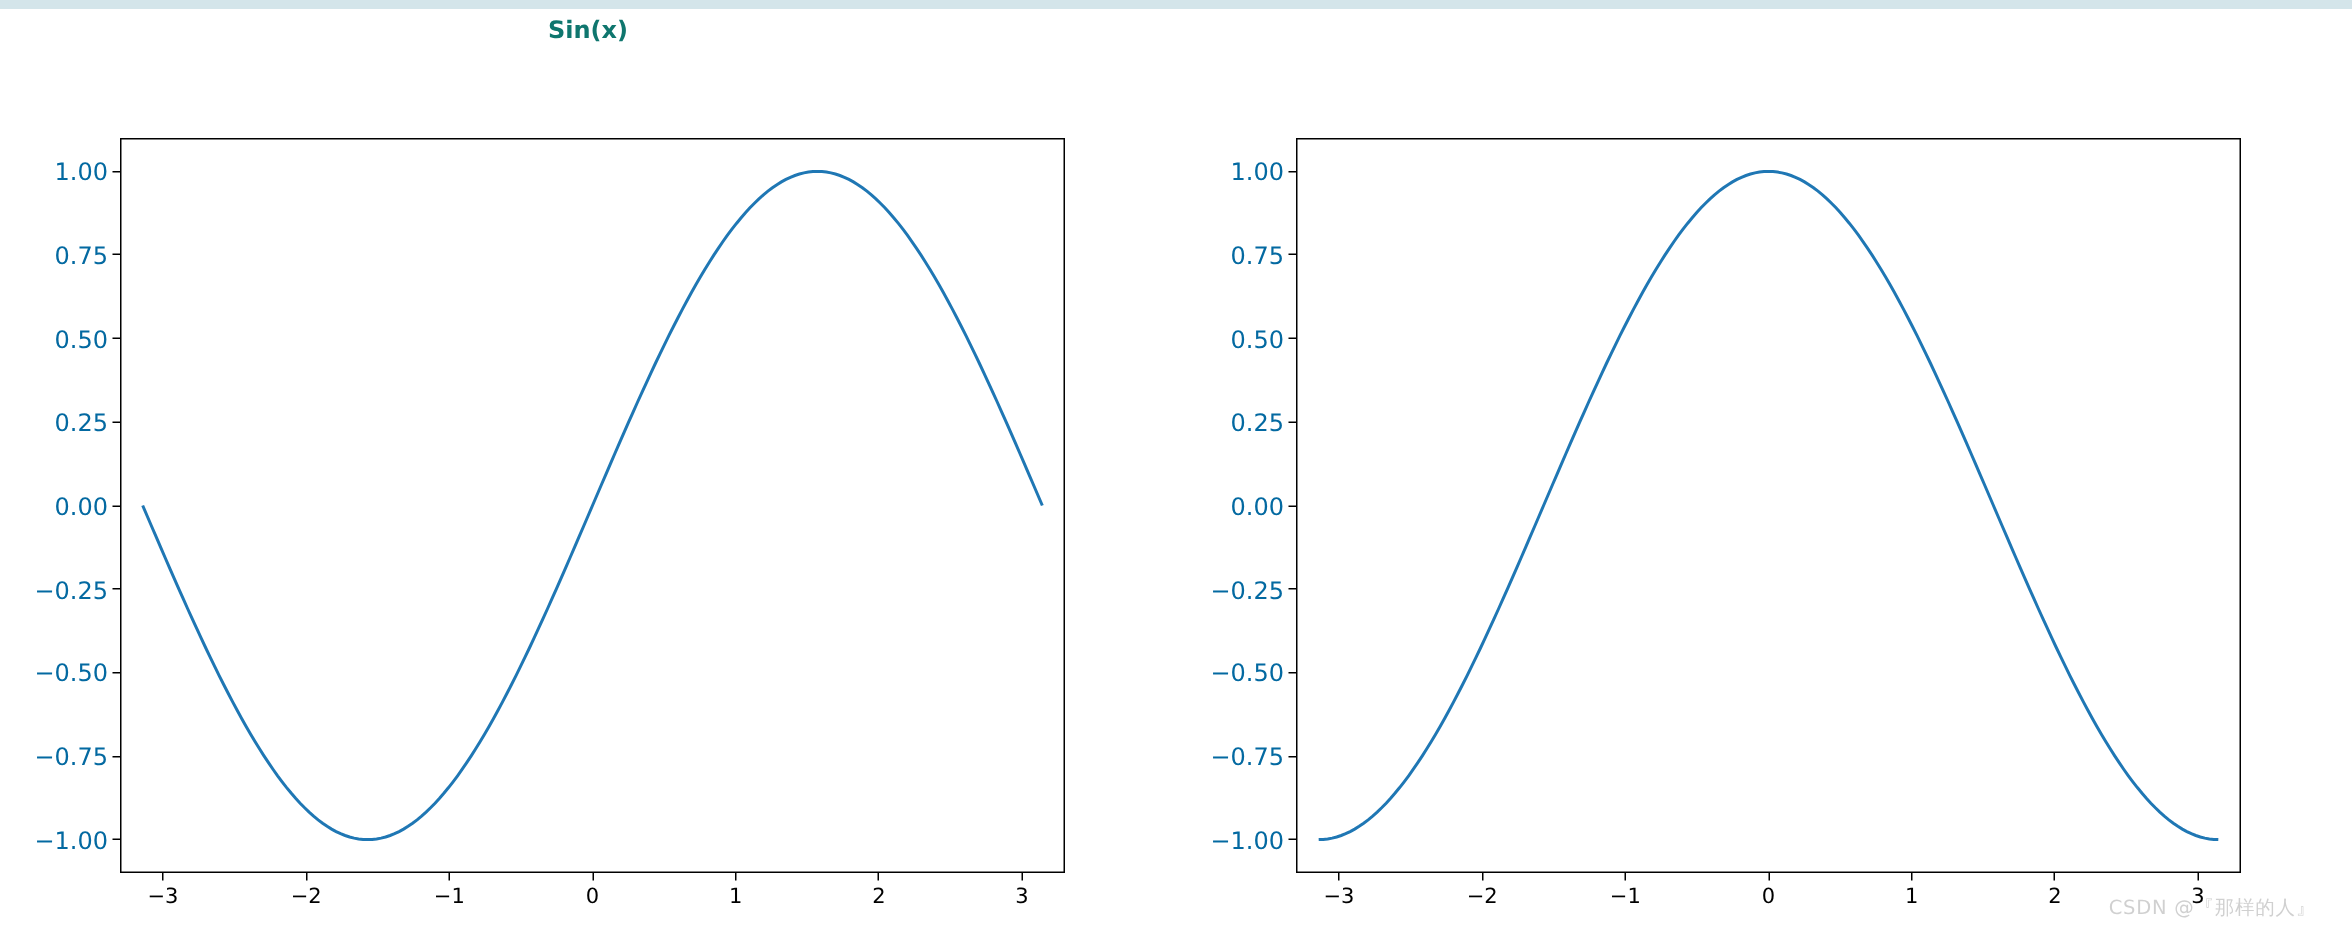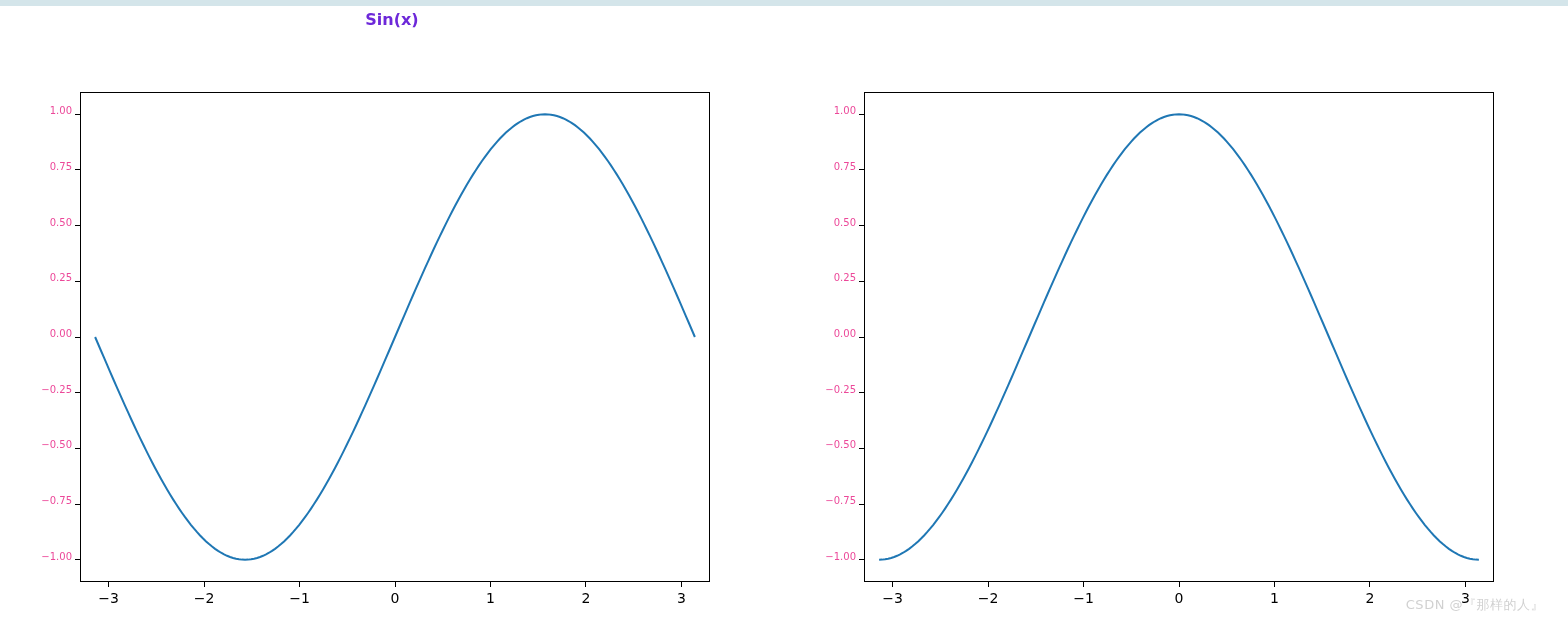--- a/index.html
+++ b/index.html
@@ -22,21 +22,21 @@
     }
     .chart-panel {
       width: 50%;
       height: 100%;
       position: relative;
     }
     .chart-title {
       text-align: center;
       font-size: 16px;
       font-weight: bold;
-      color: #6d28d9;
+      color: #0f766e;
       padding-top: 4px;
       padding-bottom: 8px;
     }
     .plot-wrap {
       position: absolute;
       top: 86px;
       left: 80px;
       width: 630px;
       height: 490px;
     }
@@ -56,22 +56,22 @@
       left: -5px;
       top: -0.5px;
       width: 5px;
       height: 1px;
       background: #000;
     }
     .ytick .tick-label {
       position: absolute;
       right: 8px;
       top: -9px;
-      font-size: 10px;
-      color: #ec4899;
+      font-size: 16px;
+      color: #0369a1;
       white-space: nowrap;
     }
     .xtick {
       position: absolute;
       bottom: 0;
       width: 0;
       height: 0;
     }
     .xtick .tick-mark-x {
       position: absolute;

